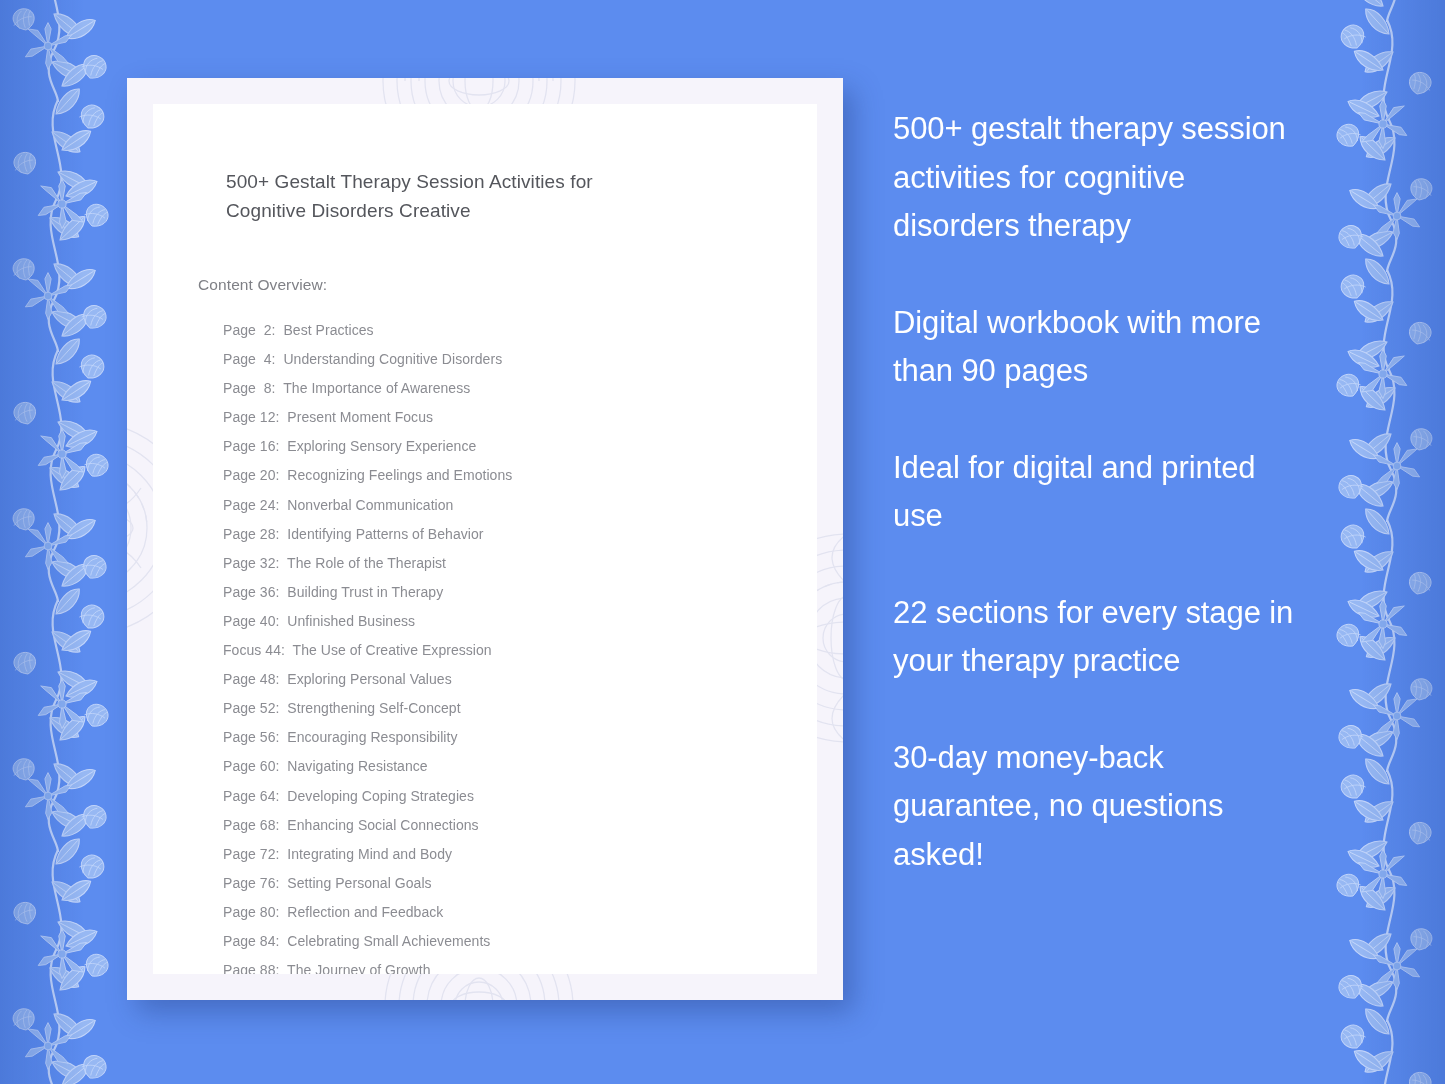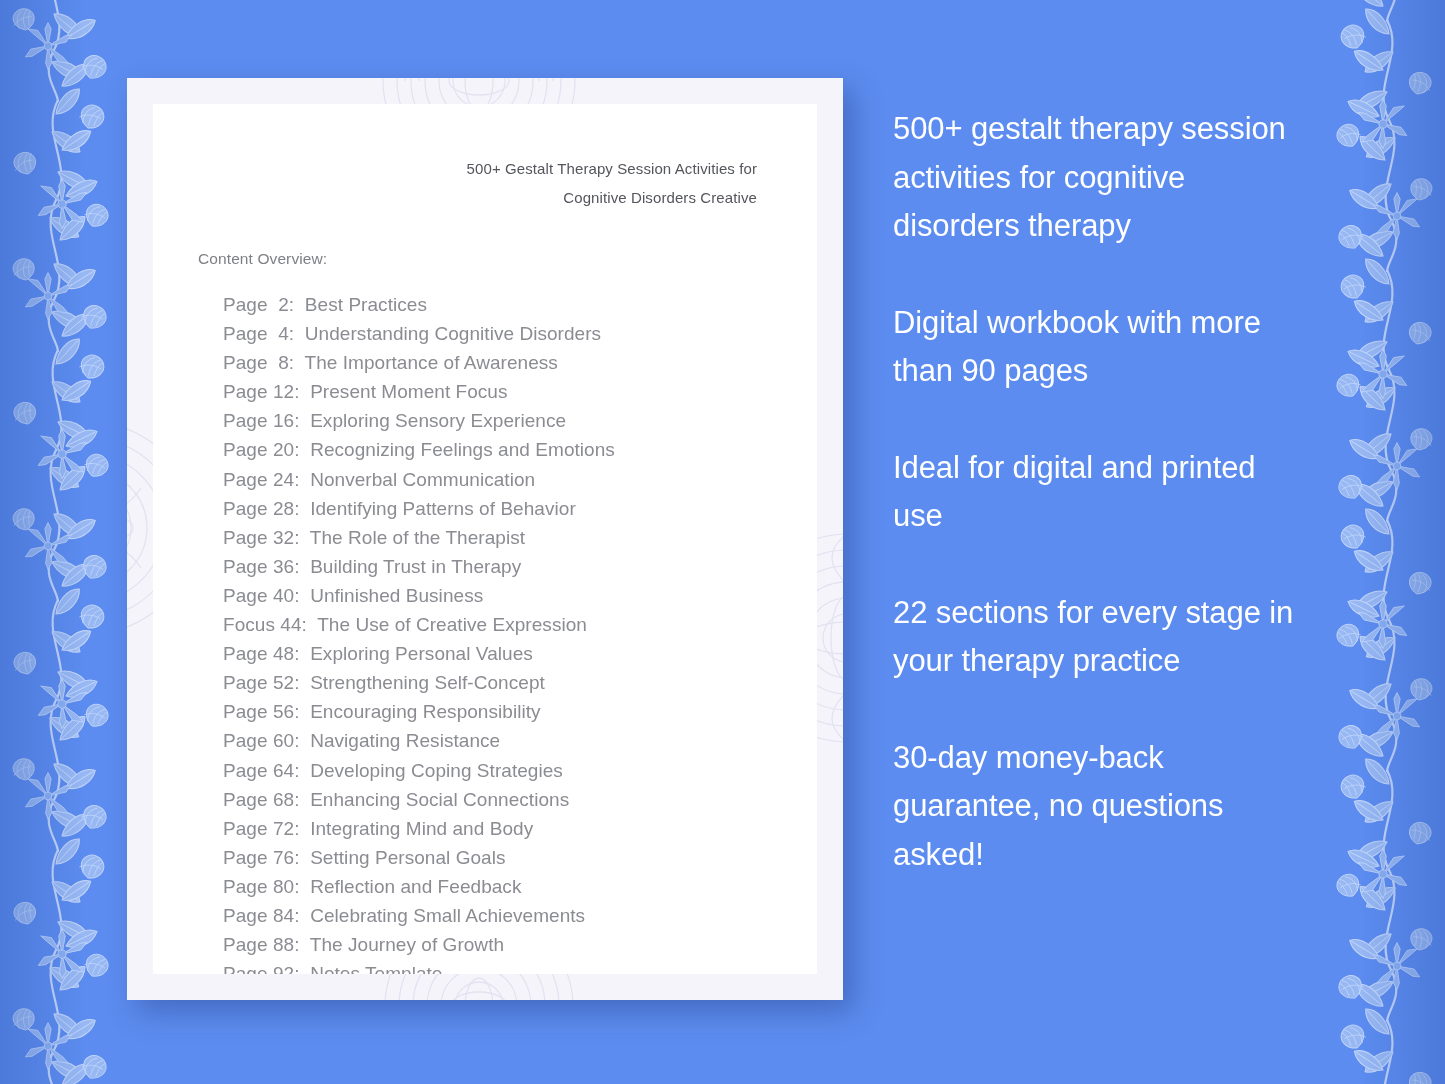--- a/index.html
+++ b/index.html
@@ -76,46 +76,46 @@
     position: absolute;
     left: 26px;
     top: 26px;
     width: 664px;
     height: 870px;
     background: #ffffff;
     overflow: hidden;
   }
 
   #doc-title {
-    margin: 0;
+    margin: 13px;
     padding: 50px 60px 0 60px;
-    font-size: 15px;
+    font-size: 19px;
     line-height: 29px;
     font-weight: 400;
     color: #54565c;
-    text-align: right;
+    text-align: left;
     letter-spacing: .1px;
   }
 
   #overview-label {
     margin: 0;
     padding: 38px 0 0 45px;
     font-size: 15.5px;
     color: #7f8086;
     font-weight: 400;
     letter-spacing: .1px;
   }
 
   #toc {
     list-style: none;
     margin: 0;
     padding: 22px 0 0 70px;
   }
   #toc li {
-    font-size: 19px;
+    font-size: 14px;
     color: #8b8c92;
     line-height: 29.1px;
     letter-spacing: .05px;
     white-space: pre;
     font-weight: 400;
   }
   #toc li .pg-label { }
 
   
   #marketing {

